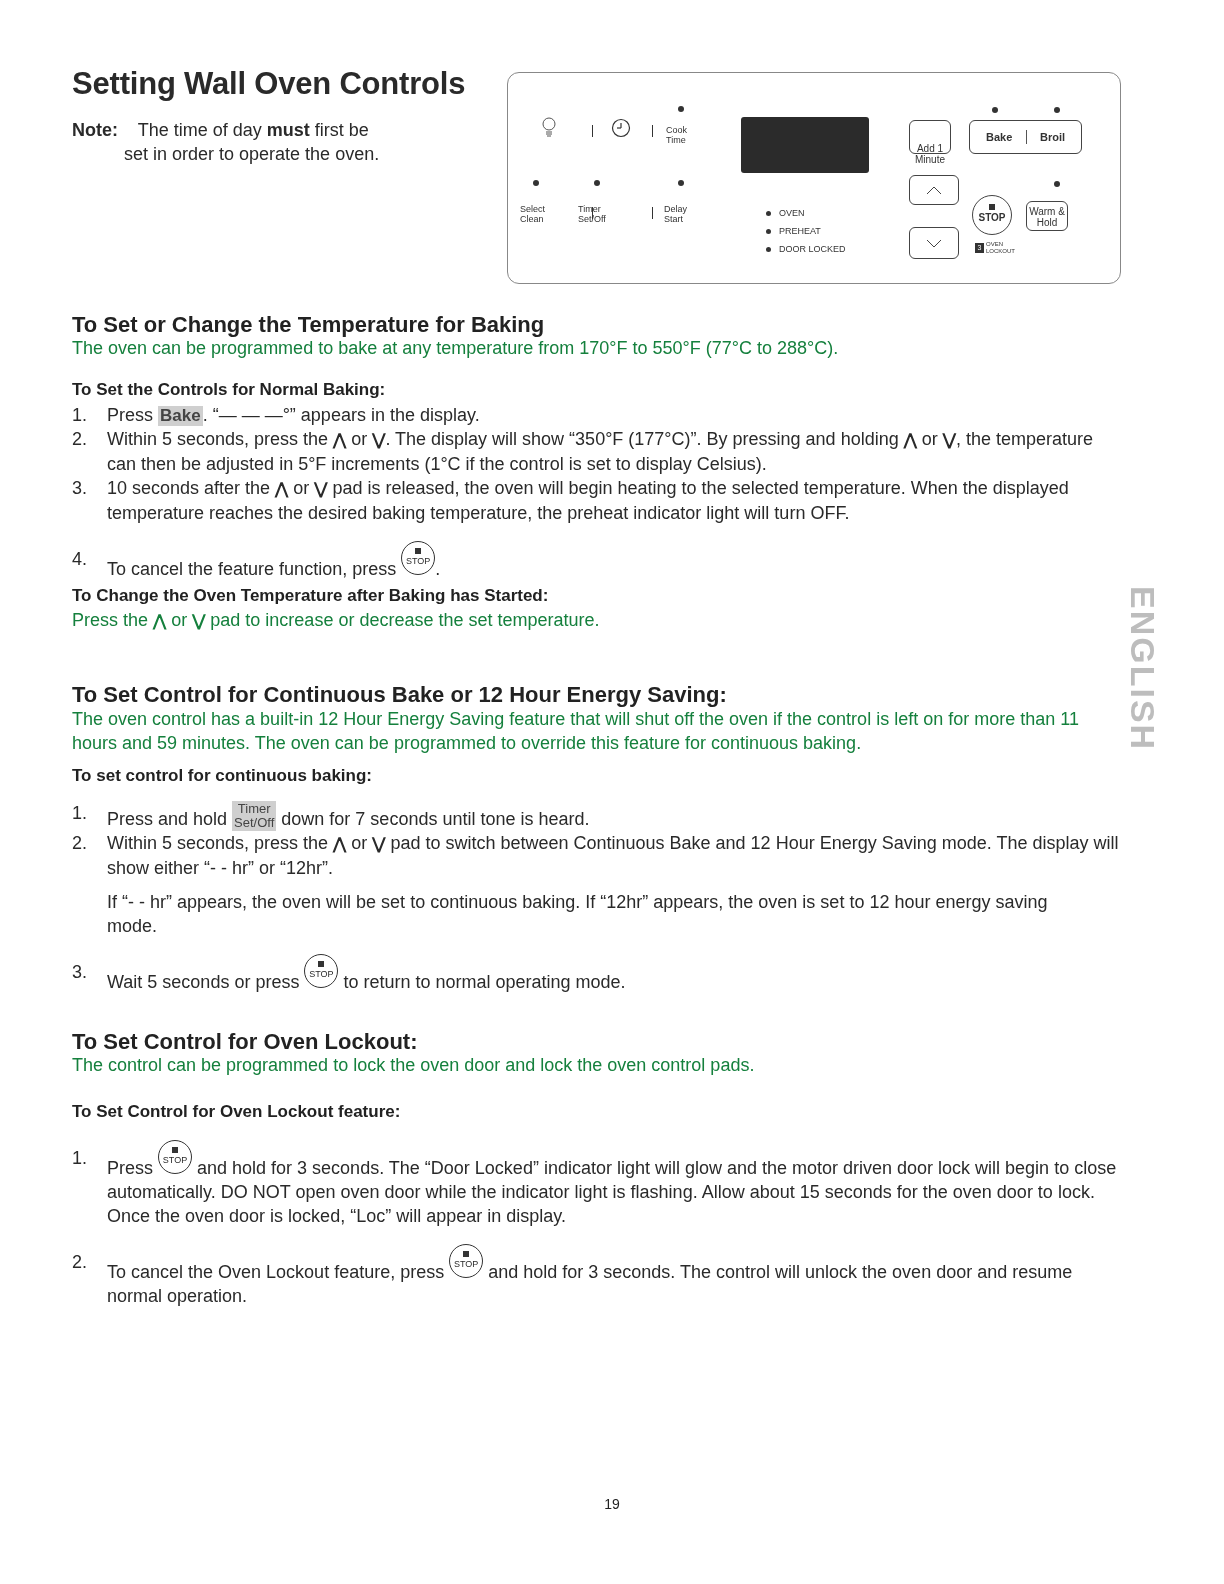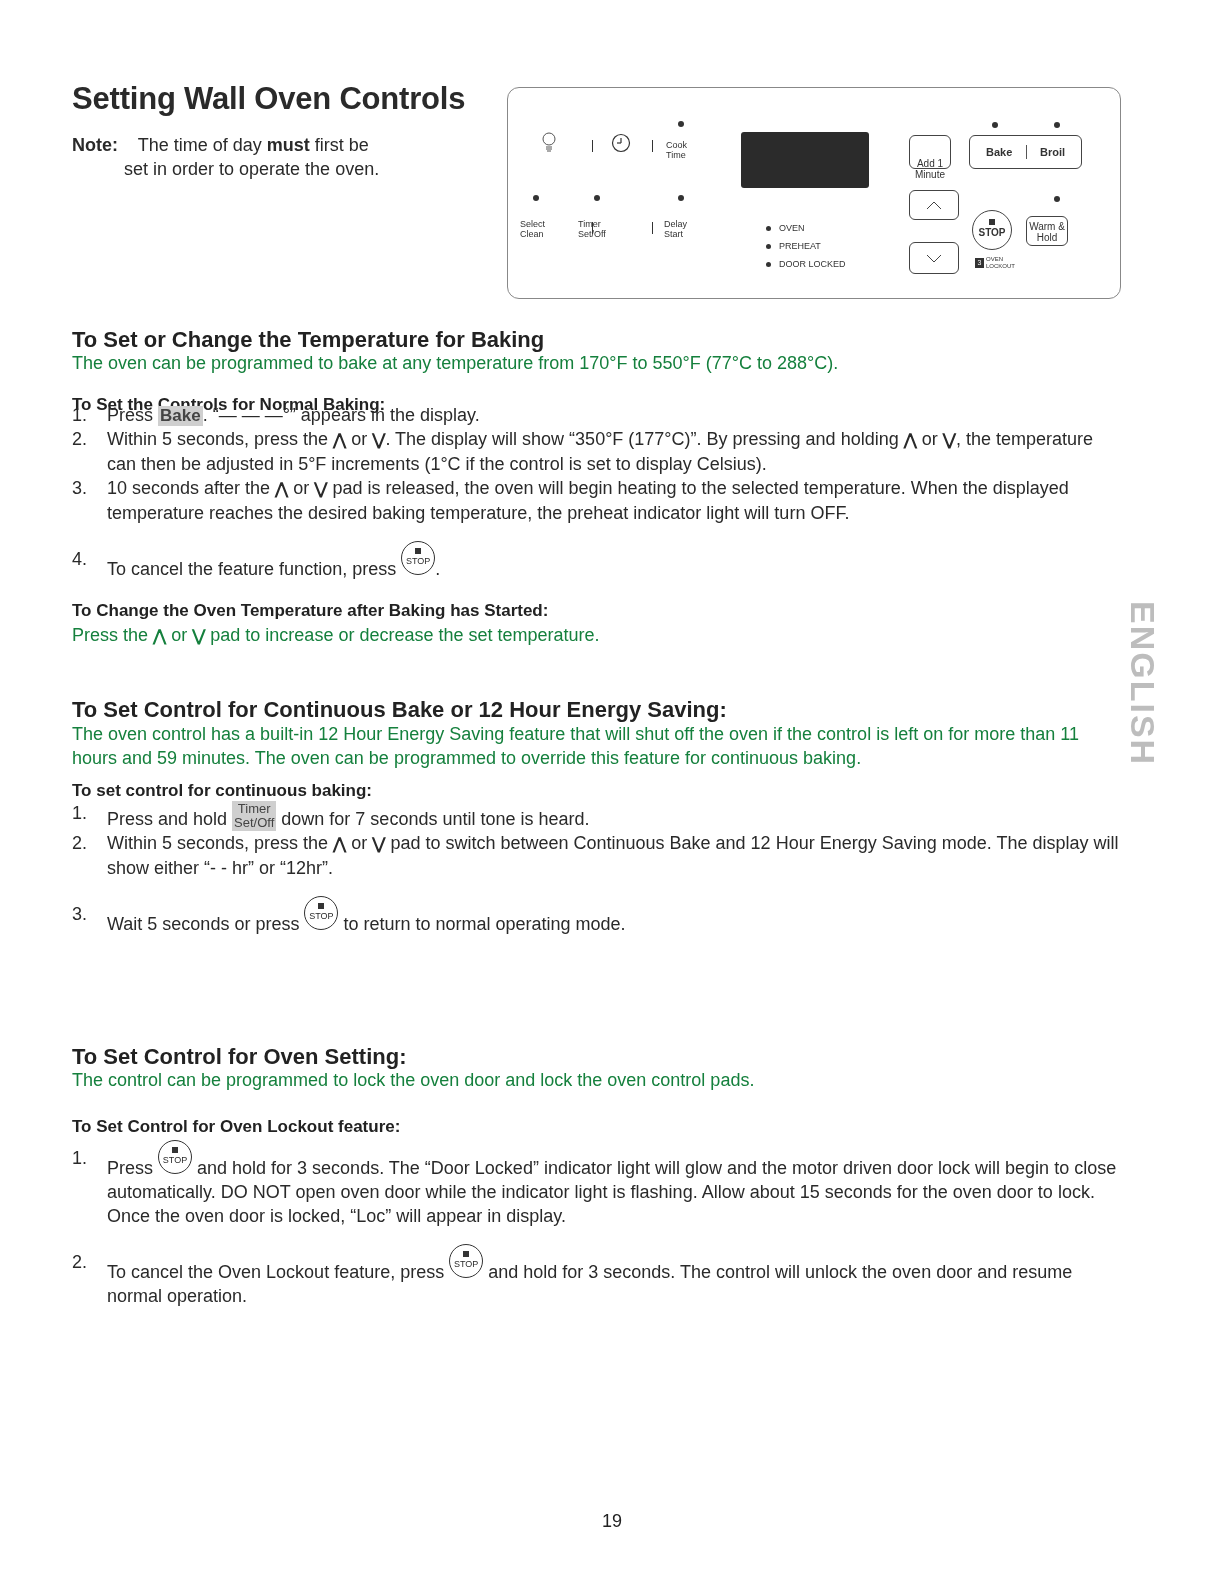--- a/index.html
+++ b/index.html
@@ -1,18 +1,18 @@
 <!DOCTYPE html>
 <html><head>
 <meta charset="utf-8">
 <style>
   html, body { margin:0; padding:0; background:#ffffff; }
   body { width:1224px; height:1584px; position:relative; overflow:hidden;
          font-family:"Liberation Sans", sans-serif; color:#222; }
-  .abs { position:absolute;margin-top:15px; }
+  .abs { position:absolute; }
   .title { left:72px; top:66px; font-size:31px; font-weight:bold; color:#2a2a2a; letter-spacing:-0.2px; }
   .note { left:72px; top:118px; font-size:18px; line-height:24px; color:#2a2a2a; }
   .note .lbl { font-weight:bold; }
   .note .l2 { padding-left:52px; display:block; }
   .h2 { font-size:22px; font-weight:bold; color:#222; }
   .h3 { font-size:17px; font-weight:bold; color:#222; }
   .p { font-size:18px; line-height:24px; color:#15803d; }
   ol.steps { list-style:none; margin:0; padding:0; }
   ol.steps li { position:relative; padding-left:35px; font-size:18px; line-height:24px; color:#2a2a2a; }
   ol.steps li .num { position:absolute; left:0; top:0; }
@@ -28,21 +28,21 @@
   .panel { left:507px; top:72px; width:614px; height:212px; border:1px solid #888; border-radius:12px; box-sizing:border-box; }
   .dot { position:absolute; width:6px; height:6px; background:#333; border-radius:50%; }
   .plabel { position:absolute; font-size:9px; line-height:10px; text-align:left; color:#333; }
   .vsep { position:absolute; width:1px; height:12px; background:#333; }
   .display { position:absolute; left:233px; top:44px; width:128px; height:56px; background:#2b2b2b; border-radius:3px; }
   .btnbox { position:absolute; border:1px solid #444; border-radius:6px; box-sizing:border-box; font-size:10px; color:#333; text-align:center; }
   .indicator { position:absolute; font-size:9px; color:#333; }
   .indicator .d { display:inline-block; width:5px; height:5px; background:#333; border-radius:50%; margin-right:8px; vertical-align:middle; }
   .english { left:1128px; top:586px; width:34px; height:140px; writing-mode:vertical-rl; font-size:34px; font-weight:bold;
              color:#bdbdbd; letter-spacing:2px; text-align:center; }
-  .pagenum { left:0; width:1224px; top:1496px; text-align:center; font-size:18px; color:#222; }
+  .pagenum { left:0; width:1224px; top:1496px; text-align:center; font-size:14px; color:#222; }
 </style>
 </head>
 <body>
 
 <div class="abs title">Setting Wall Oven Controls</div>
 <div class="abs note">
   <span class="lbl">Note:</span>&nbsp;&nbsp;&nbsp;
   <span>The time of day </span><b>must</b><span> first be</span>
   <span class="l2">set in order to operate the oven.</span>
 </div>
@@ -141,25 +141,25 @@
 </ol>
 <div class="abs h3" style="left:72px;top:586px">To Change the Oven Temperature after Baking has Started:</div>
 <div class="abs p" style="left:72px;top:608px"><span>Press the </span><span class="arrow">⋀</span><span> or </span><span class="arrow">⋁</span><span> pad to increase or decrease the set temperature.</span></div>
 
 <div class="abs h2" style="left:72px;top:682px">To Set Control for Continuous Bake or 12 Hour Energy Saving:</div>
 <div class="abs p" style="left:72px;top:707px;width:1040px">The oven control has a built-in 12 Hour Energy Saving feature that will shut off the oven if the control is left on for more than 11 hours and 59 minutes. The oven can be programmed to override this feature for continuous baking.</div>
 <div class="abs h3" style="left:72px;top:766px">To set control for continuous baking:</div>
 <ol class="abs steps" style="left:72px;top:801px;width:1050px">
   <li><span class="num">1.</span><span>Press and hold </span><span class="timerchip"><span style="display:block">Timer</span><span style="display:block">Set/Off</span></span><span> down for 7 seconds until tone is heard.</span></li>
   <li><span class="num">2.</span><span>Within 5 seconds, press the </span><span class="arrow">⋀</span><span> or </span><span class="arrow">⋁</span><span> pad to switch between Continuous Bake and 12 Hour Energy Saving mode. The display will show either “- - hr” or “12hr”.</span>
-    </li>
+    <div style="margin-top:10px;width:980px">If “- - hr” appears, the oven will be set to continuous baking. If “12hr” appears, the oven is set to 12 hour energy saving mode.</div></li>
   <li style="margin-top:22px"><span class="num">3.</span><span>Wait 5 seconds or press </span><span class="stopbtn"><span class="sq"></span><span>STOP</span></span><span> to return to normal operating mode.</span></li>
 </ol>
 
-<div class="abs h2" style="left:72px;top:1029px">To Set Control for Oven Setting:</div>
+<div class="abs h2" style="left:72px;top:1029px">To Set Control for Oven Lockout:</div>
 <div class="abs p" style="left:72px;top:1053px">The control can be programmed to lock the oven door and lock the oven control pads.</div>
 <div class="abs h3" style="left:72px;top:1102px">To Set Control for Oven Lockout feature:</div>
 <ol class="abs steps" style="left:72px;top:1146px;width:1050px">
   <li><span class="num">1.</span><span>Press </span><span class="stopbtn"><span class="sq"></span><span>STOP</span></span><span> and hold for 3 seconds. The “Door Locked” indicator light will glow and the motor driven door lock will begin to close automatically. </span><span class="bold">DO NOT open oven door</span><span> while the indicator light is flashing. Allow about 15 seconds for the oven door to lock. Once the oven door is locked, “Loc” will appear in display.</span></li>
   <li style="margin-top:22px"><span class="num">2.</span><span>To cancel the Oven Lockout feature, press </span><span class="stopbtn"><span class="sq"></span><span>STOP</span></span><span> and hold for 3 seconds. The control will unlock the oven door and resume normal operation.</span></li>
 </ol>
 
 <div class="abs english">ENGLISH</div>
 
 <div class="abs pagenum">19</div>

